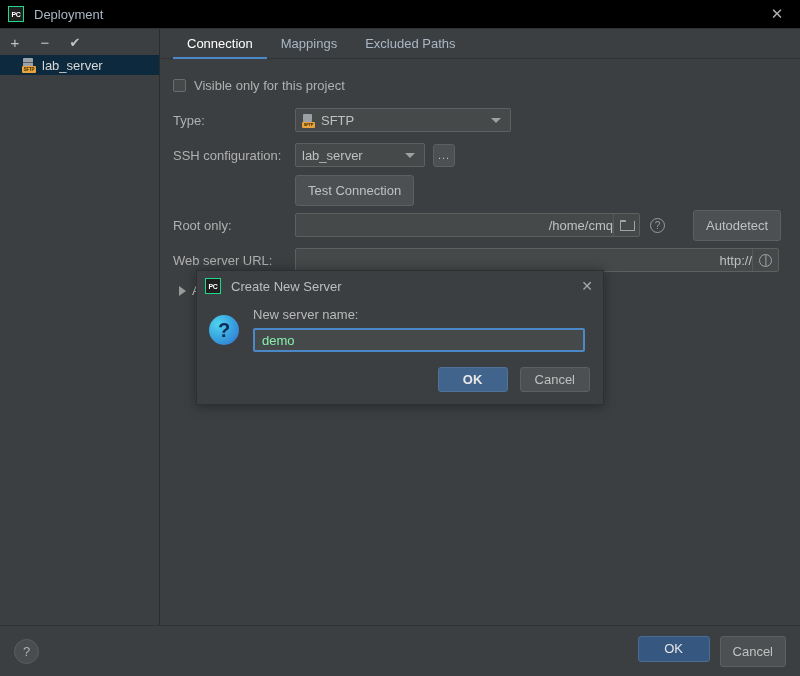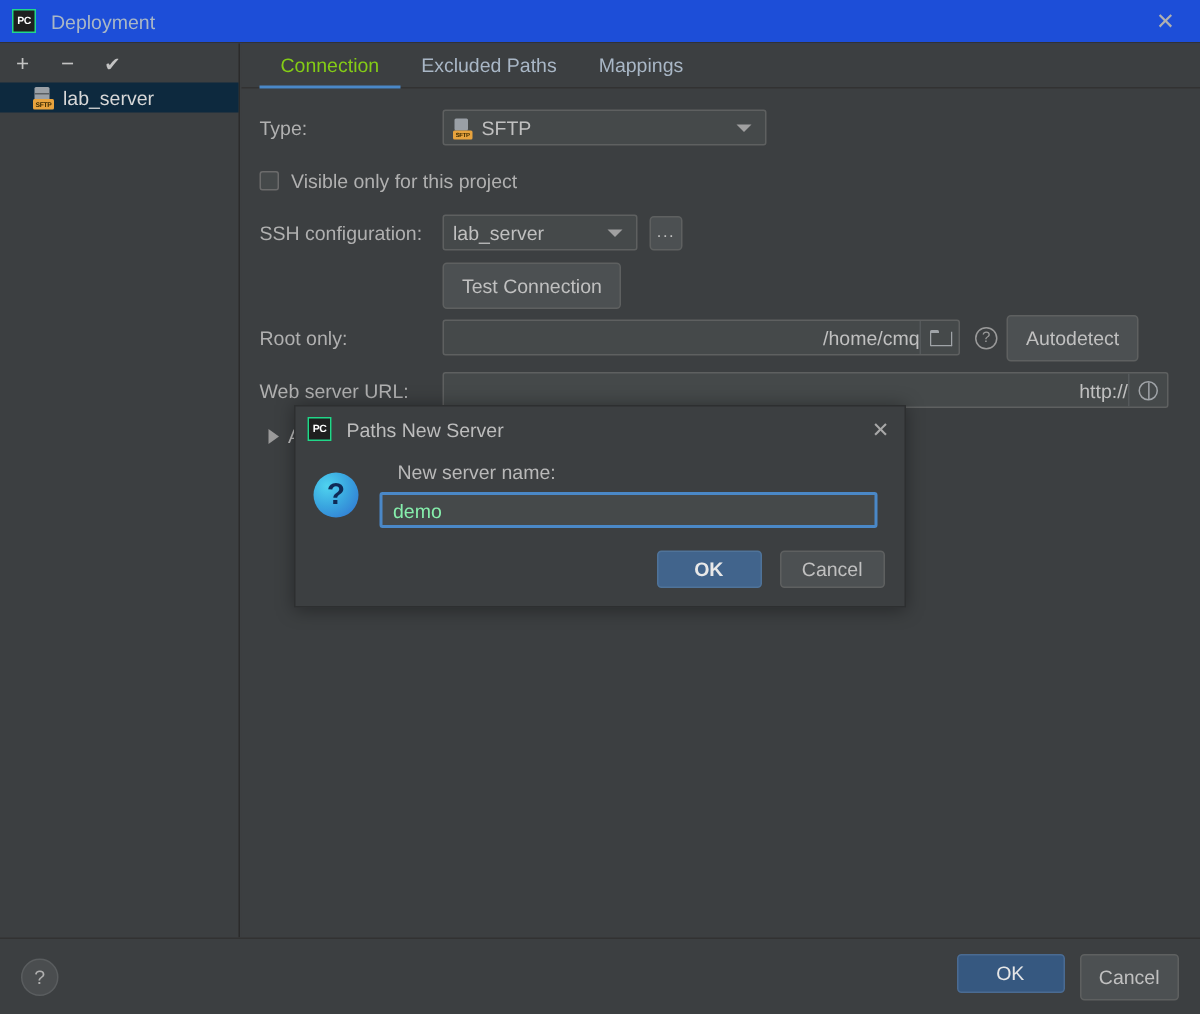--- a/index.html
+++ b/index.html
@@ -9,21 +9,21 @@
     font-size: 13px;
     background: #3c3f41;
     color: #bbbbbb;
     overflow: hidden;
   }
   #app { position: relative; width: 800px; height: 676px; background: #3c3f41; }
 
   
   .titlebar {
     position: absolute; left: 0; top: 0; width: 800px; height: 29px;
-    background: #1d4ed8; border-bottom: 1px solid #323232;
+    background: #000000; border-bottom: 1px solid #323232;
     display: flex; align-items: center;
   }
   .pc-logo {
     width: 16px; height: 16px; margin-left: 8px; flex: 0 0 auto;
     border: 1.5px solid #21d789; background: #1f1f1f;
     display: flex; align-items: center; justify-content: center;
     font-size: 7px; font-weight: bold; color: #ffffff; letter-spacing: -0.3px;
     font-family: "Liberation Sans", sans-serif;
   }
   .title-text {
@@ -75,21 +75,21 @@
     background: #3c3f41;
   }
   .tabs {
     height: 30px; display: flex; align-items: flex-end; padding-left: 12px; gap: 0;
     border-bottom: 1px solid #323232;
   }
   .tab {
     padding: 0 14px; height: 29px; line-height: 29px; font-size: 13px;
     color: #a9b7c6; cursor: default; position: relative;
   }
-  .tab.active { color: #84cc16; }
+  .tab.active { color: #ffffff; }
   .tab.active::after {
     content: ""; position: absolute; left: 0; right: 0; bottom: -1px; height: 2px; background: #4a88c7;
   }
 
   .form { padding: 14px 0 0 12px; position: relative; }
   .row { display: flex; align-items: center; margin-bottom: 11px; height: 24px; }
   .lbl { width: 122px; flex: 0 0 auto; font-size: 13px; color: #b0b0b0; }
 
   .cbx {
     width: 13px; height: 13px; border: 1px solid #6b6b6b; background: #45494a;
@@ -203,21 +203,21 @@
   }
   .modal-body { display: flex; padding: 6px 14px 0 12px; }
   .q-icon {
     width: 30px; height: 30px; border-radius: 50%; flex: 0 0 auto; margin-top: 8px;
     background: radial-gradient(circle at 30% 30%, #4fd3ef 0%, #3aa7e0 45%, #2f6fd0 100%);
     color: #0f2a55; font-size: 20px; font-weight: bold;
     display: flex; align-items: center; justify-content: center;
     font-family: "Liberation Sans", sans-serif;
   }
   .modal-fields { margin-left: 14px; flex: 1; }
-  .modal-label { font-size: 13px; color: #b9b9b9; margin-bottom: 6px; margin-left: 12px; }
+  .modal-label { font-size: 13px; color: #b9b9b9; margin-bottom: 6px; }
   .modal-input {
     height: 24px; background: #45494a; border: 2px solid #4a88c7; border-radius: 2px;
     display: flex; align-items: center; padding-left: 7px; color: #86efac; font-size: 13px;
     width: 332px;
   }
   .modal-actions {
     position: absolute; right: 13px; bottom: 12px; display: flex; gap: 12px;
   }
   .modal-btn-ok {
     height: 25px; min-width: 70px; padding: 0 14px; background: #41648c;
@@ -252,44 +252,44 @@
         <span class="rack"></span>
         <span class="badge">SFTP</span>
       </span>
       <span>lab_server</span>
     </div>
   </div>
 
   <div class="pane">
     <div class="tabs">
       <div class="tab active">Connection</div>
+      <div class="tab">Mappings</div>
       <div class="tab">Excluded Paths</div>
-      <div class="tab">Mappings</div>
     </div>
 
     <div class="form">
+
+      <div class="row">
+        <span class="cbx"></span>
+        <span class="cbx-label">Visible only for this project</span>
+      </div>
 
       <div class="row">
         <span class="lbl">Type:</span>
         <span class="combo" id="type-combo">
           <span class="mini-icon">
             <span class="rack"></span>
             <span class="badge">SFTP</span>
           </span>
           <span>SFTP</span>
           <span class="arrow"></span>
         </span>
       </div>
 
       <div class="row">
-        <span class="cbx"></span>
-        <span class="cbx-label">Visible only for this project</span>
-      </div>
-
-      <div class="row">
         <span class="lbl">SSH configuration:</span>
         <span class="combo" id="ssh-combo">
           <span>lab_server</span>
           <span class="arrow"></span>
         </span>
         <span class="btn small-sq" style="margin-left:8px">...</span>
       </div>
 
       <div class="row">
         <span class="lbl"></span>
@@ -298,21 +298,21 @@
 
       <div class="row">
         <span class="lbl">Root only:</span>
         <span class="field" style="width:345px">
           <span class="ftext">/home/cmq</span>
           <span class="field-btn">
               <span class="folder-ico"></span>
             </span>
         </span>
         <span class="help-circle" style="margin-left:10px">?</span>
-        <span class="btn" style="margin-left:6px">Autodetect</span>
+        <span class="btn" style="margin-left:28px">Autodetect</span>
       </div>
 
       <div class="row">
         <span class="lbl">Web server URL:</span>
         <span class="field" style="width:484px">
           <span class="ftext">http://</span>
           <span class="field-btn">
               <span class="globe-ico"></span>
             </span>
         </span>
@@ -323,21 +323,21 @@
         <span>Advanced options</span>
       </div>
 
     </div>
   </div>
 
   <div class="modal-shadow"></div>
   <div class="modal">
     <div class="modal-title">
       <span class="pc-logo">PC</span>
-      <span class="mt-text">Paths New Server</span>
+      <span class="mt-text">Create New Server</span>
       <span class="modal-close">✕</span>
     </div>
     <div class="modal-body">
       <div class="q-icon">?</div>
       <div class="modal-fields">
         <div class="modal-label">New server name:</div>
         <div class="modal-input">demo</div>
       </div>
     </div>
     <div class="modal-actions">

